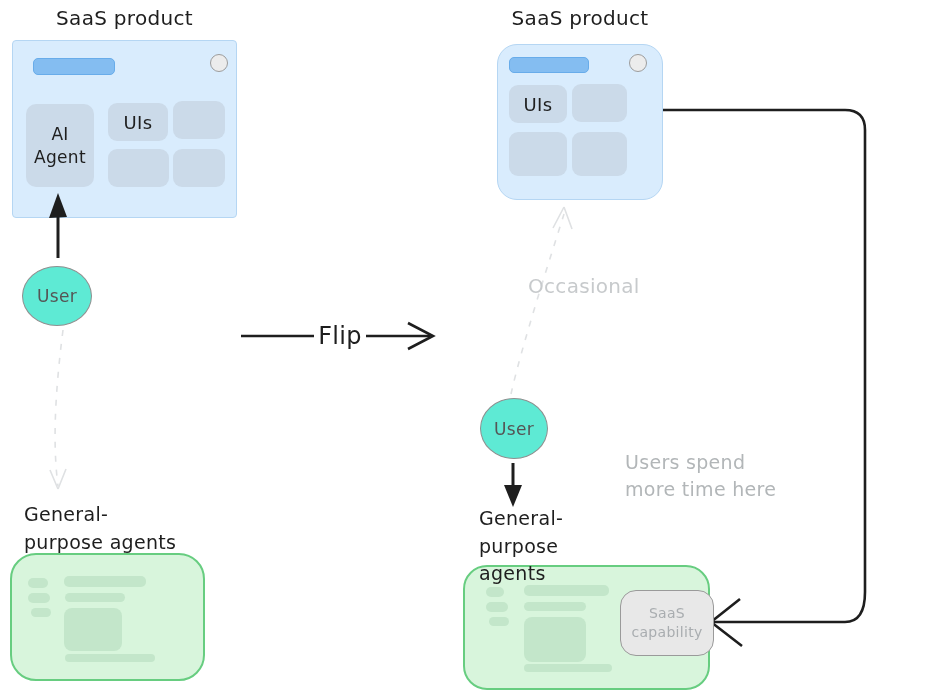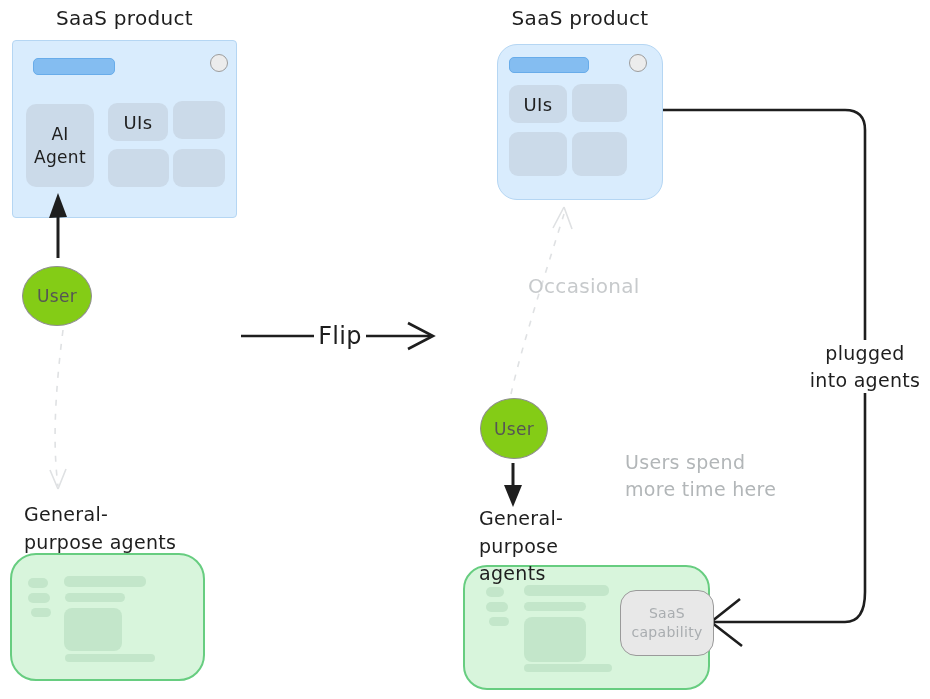--- a/index.html
+++ b/index.html
@@ -18,21 +18,21 @@
   .svg-layer{position:absolute;inset:0;width:930px;height:699px;z-index:2;pointer-events:none}
   .label{z-index:3}
   .center{display:flex;align-items:center;justify-content:center;text-align:center}
   .title{font-size:20px;text-align:center;z-index:3}
   .window{background:var(--window-fill);border:1.5px solid var(--window-border);z-index:1}
   .win-bar{background:var(--window-bar);border:1px solid var(--window-bar-border);border-radius:5px}
   .win-dot{background:#eceor;background:#ececec;border:1.5px solid #9c9c9c;border-radius:50%}
   .block{background:var(--window-block);border-radius:9px}
   .greenbox{background:var(--green-fill);border:2px solid var(--green-border);border-radius:26px;z-index:1}
   .gblock{position:absolute;background:var(--green-block);border-radius:5px}
-  .usercircle{background:#84cc16;border:1.5px solid #8f8f8f;border-radius:50%;font-size:17px;color:#555;z-index:1}
+  .usercircle{background:#5eead4;border:1.5px solid #8f8f8f;border-radius:50%;font-size:17px;color:#555;z-index:1}
   .annot-faint{color:var(--faint-text);font-size:20px}
   .annot-muted{color:var(--muted-text);font-size:19px;line-height:1.4}
   .agents-label{font-size:19px;line-height:1.45;z-index:3}
   .whitebg{background:#fff;padding:0 3px}
   .capability{background:var(--grey-fill);border:1.5px solid var(--grey-border);border-radius:16px;
               color:#a9adb0;font-size:14px;line-height:1.35;z-index:3}
   .stroke-ink{stroke:var(--ink);fill:none}
   .stroke-dash{stroke:var(--dashed-arrow);fill:none;stroke-dasharray:6 8}
   .fill-ink{fill:var(--ink)}
 </style>
@@ -126,15 +126,14 @@
     </g>
 
     <g>
       <path class="stroke-ink" d="M 663 110 H 845 Q 865 110 865 130 V 592 Q 865 622 845 622 H 714" stroke-width="2.6"></path>
       <path class="stroke-ink" d="M 740 599 L 711 622 L 742 646" stroke-width="2.6"></path>
     </g>
   </svg>
 
   <div class="abs label whitebg" style="left:314px;top:322px;width:52px;text-align:center;font-size:24px">Flip</div>
 
-  <div class="abs label whitebg" style="left:806px;top:340px;width:118px;text-align:center;font-size:19px;line-height:1.4">plugged into agents</div>
 
 </div>
 
 </body></html>

